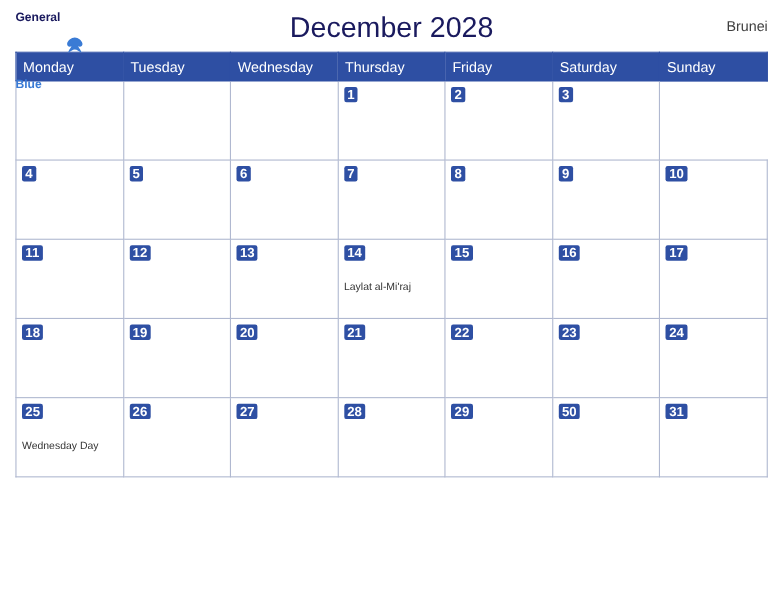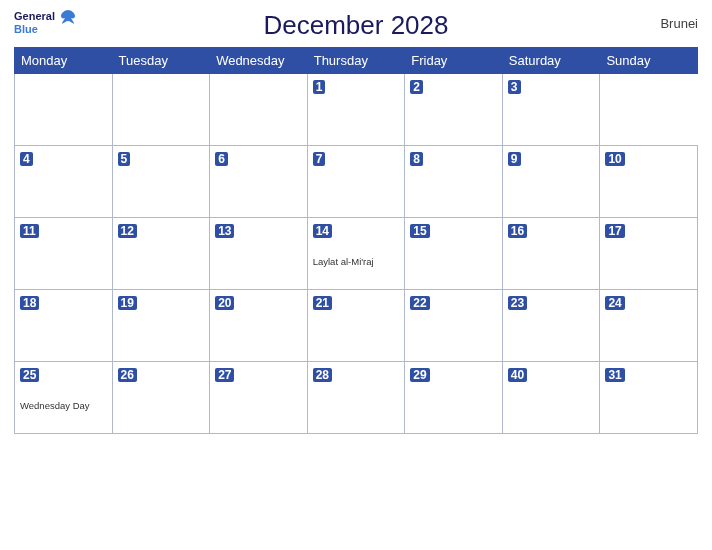--- a/index.html
+++ b/index.html
@@ -90,21 +90,21 @@
   </style>
 </head>
 <body>
 
 <div class="calendar-container">
   <div class="header">
     <div class="logo">
       <div style="display:flex;align-items:center;">
         <div>
           <div style="font-size:11px;color:#1a1a5e;font-weight:bold;line-height:1.2;">General</div>
-          <div style="font-size:11px;color:#3a7bd5;font-weight:bold;line-height:1.2;">Blue</div>
+          <div style="font-size:11px;color:#3a7bd5;font-weight:bold;line-height:1.2;margin-top:48px;">Blue</div>
         </div>
         <div style="margin-left:2px;margin-top:-4px;">
           <svg width="22" height="22" viewBox="0 0 22 22">
             <path d="M11 2 C8 2, 4 5, 4 8 C4 10, 6 11, 8 10 C7 12, 5 14, 5 16 C7 15, 9 13, 11 13 C13 13, 15 15, 17 16 C17 14, 15 12, 14 10 C16 11, 18 10, 18 8 C18 5, 14 2, 11 2Z" fill="#3a7bd5"></path>
           </svg>
         </div>
       </div>
     </div>
     <div class="title">December 2028</div>
     <div class="country">Brunei</div>
@@ -224,21 +224,21 @@
         <td>
           <span class="day-number blue-bg">27</span>
         </td>
         <td>
           <span class="day-number blue-bg">28</span>
         </td>
         <td>
           <span class="day-number blue-bg">29</span>
         </td>
         <td>
-          <span class="day-number blue-bg">40</span>
+          <span class="day-number blue-bg">50</span>
         </td>
         <td>
           <span class="day-number blue-bg">31</span>
         </td>
       </tr>
     </tbody>
   </table>
 </div>
 
 </body></html>

